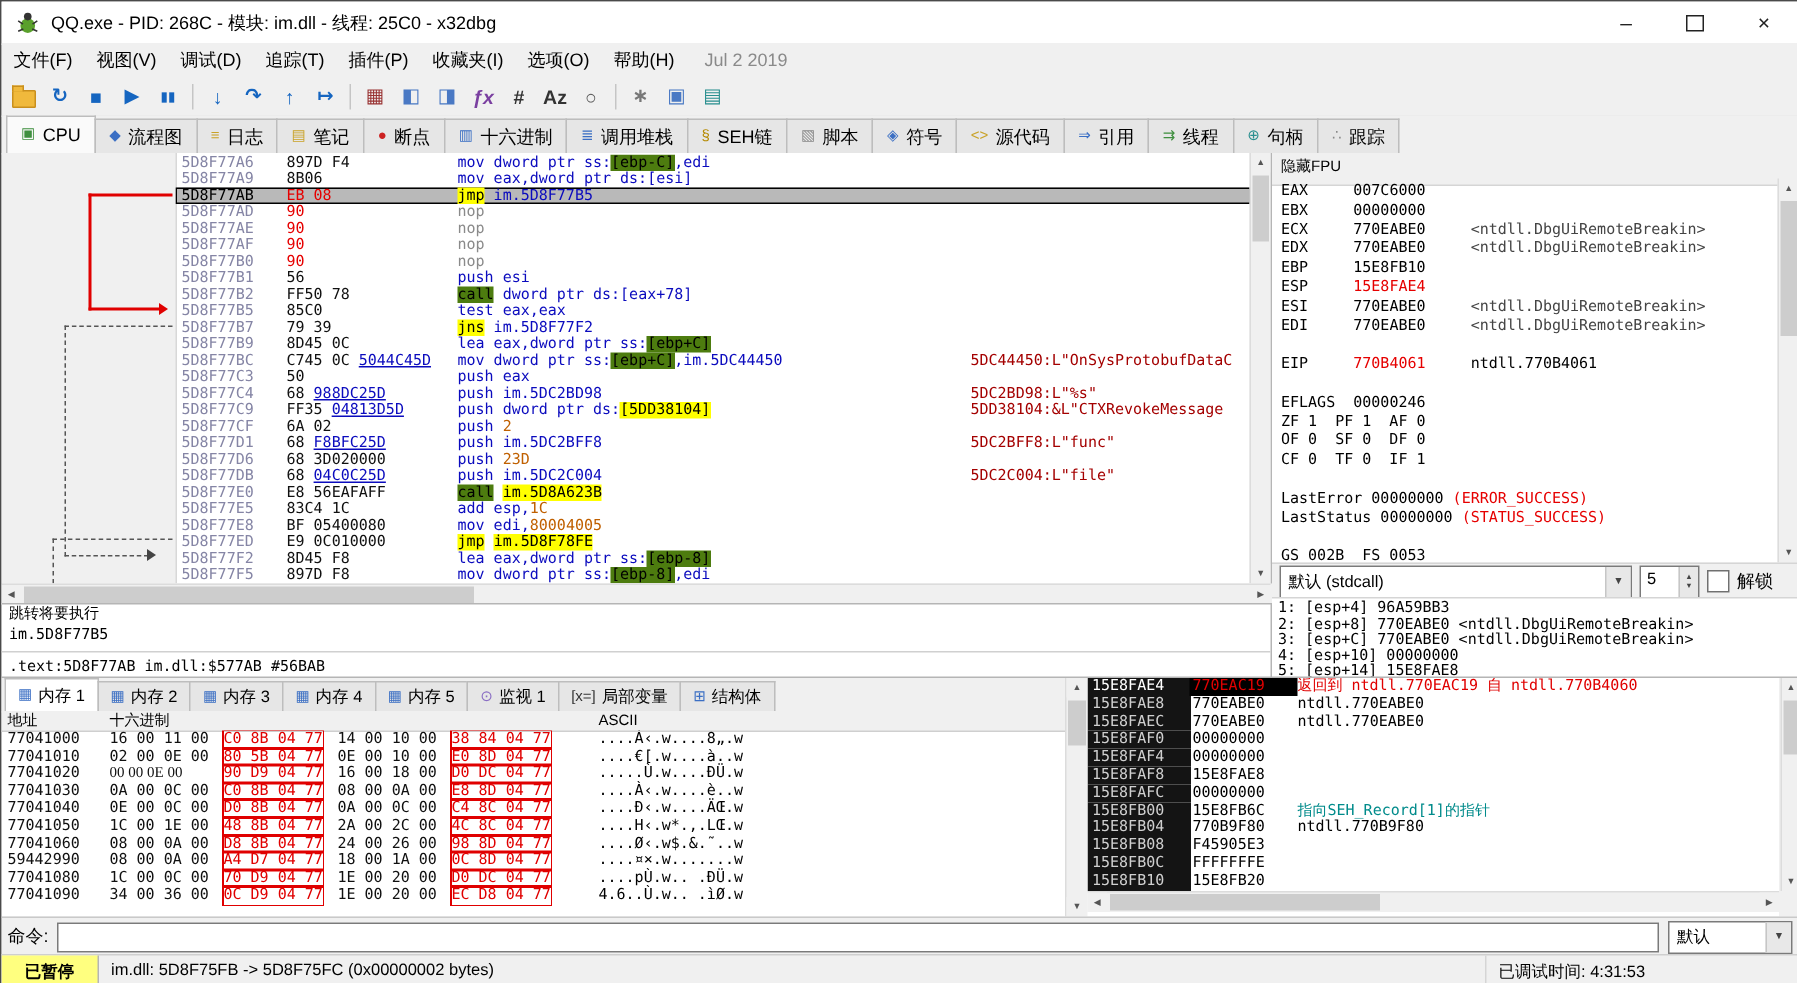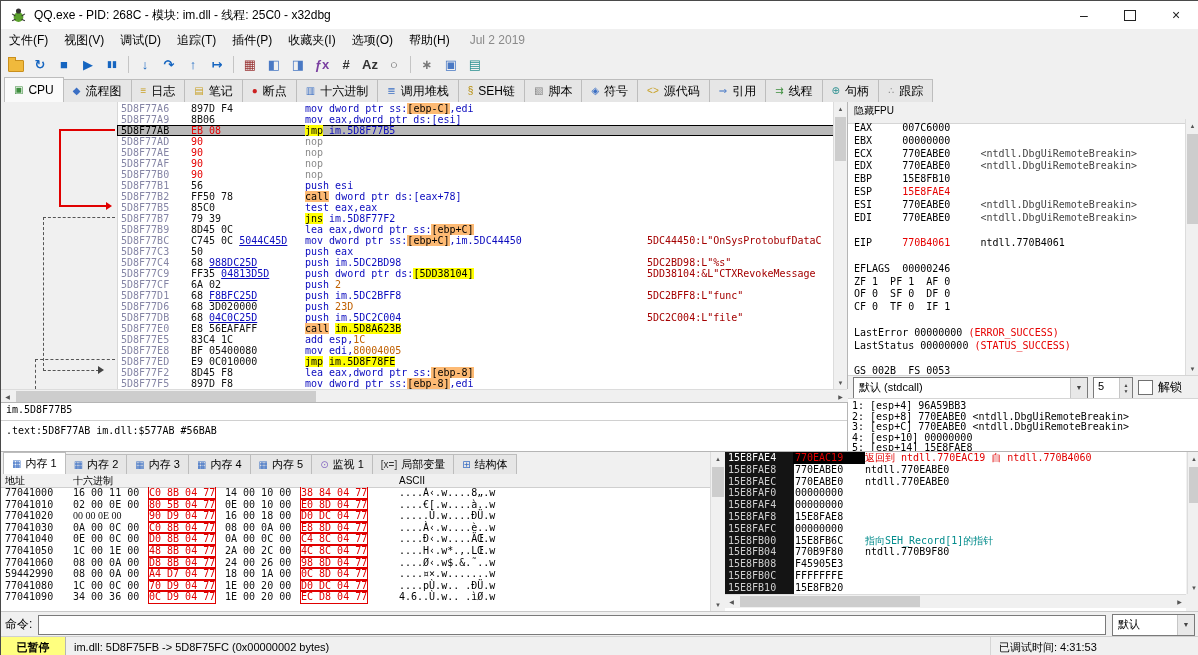--- a/index.html
+++ b/index.html
@@ -44,21 +44,21 @@
   .drow{position:relative;height:11px;line-height:11px;font-family:"DejaVu Sans Mono","Liberation Mono",monospace;font-size:10px;white-space:pre}
   .drow.sel{background:#b9b9b9;outline:1px solid #000;outline-offset:-1px}
   .daddr{position:absolute;left:4px;color:#8585a5}
   .drow.sel .daddr{color:#000}
   .dbytes{position:absolute;left:74px;color:#101010}
   .dinstr{position:absolute;left:188px;color:#0b0bbe}
   .dcomment{position:absolute;left:530px;color:#a40000;white-space:pre}
   .tk{white-space:pre}
   .tk.num{color:#c06000}
   .tk.jmp,.tk.hly{background:#ffff00;color:#000}
-  .tk.call,.tk.hlc{background:#fdba74;color:#000}
+  .tk.call,.tk.hlc{background:#4d7c0f;color:#000}
   .tk.nop{color:#8a8a8a}
   .tk.red{color:#e60000}
   .tk.rel{color:#0b0bbe;text-decoration:underline}
   .tk.sym{color:#444}
   
   .jl{position:absolute}
   .arrh{position:absolute;width:0;height:0;border-top:4px solid transparent;border-bottom:4px solid transparent}
 
   
   .vscroll{position:absolute;width:13px;background:#f0f0f0;border-left:1px solid #dcdcdc;display:flex;flex-direction:column}
@@ -196,21 +196,21 @@
       <span class="tbtn">
         <span style="color: rgb(153, 51, 51);">▦</span>
       </span>
       <span class="tbtn">
         <span style="color: rgb(74, 121, 196);">◧</span>
       </span>
       <span class="tbtn">
         <span style="color: rgb(74, 121, 196);">◨</span>
       </span>
       <span class="tbtn">
-        <span style="color: rgb(122, 63, 160);">ƒx</span>
+        <span style="color: rgb(122, 63, 160); font-style: italic;">ƒx</span>
       </span>
       <span class="tbtn">
         <span style="color: rgb(51, 51, 51);">#</span>
       </span>
       <span class="tbtn">
         <span style="color: rgb(51, 51, 51);">Az</span>
       </span>
       <span class="tbtn">
         <span style="color: rgb(85, 85, 85);">○</span>
       </span>
@@ -343,20 +343,21 @@
   </div>
   <div class="hscroll" style="left:0;top:388px;width:846px">
     <div class="sb-btn">◀</div>
     <div class="sb-track">
         <div class="sb-thumb" style="left:2px;width:300px"></div>
       </div>
     <div class="sb-btn">▶</div>
   </div>
 
   <div class="infopane">
+    <div class="info-line">跳转将要执行</div>
     <div class="info-line">im.5D8F77B5</div>
     <div class="info-sep"></div>
     <div class="info-line">.text:5D8F77AB im.dll:$577AB #56BAB</div>
   </div>
 
   <div class="regs">
     <div class="regs-header">
       <span>隐藏FPU</span>
     </div>
     <div class="regs-body">

